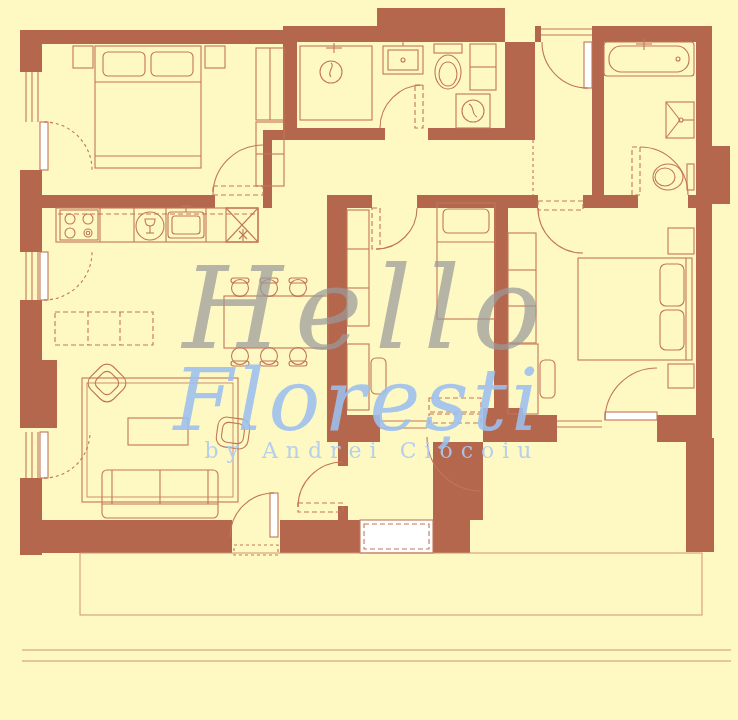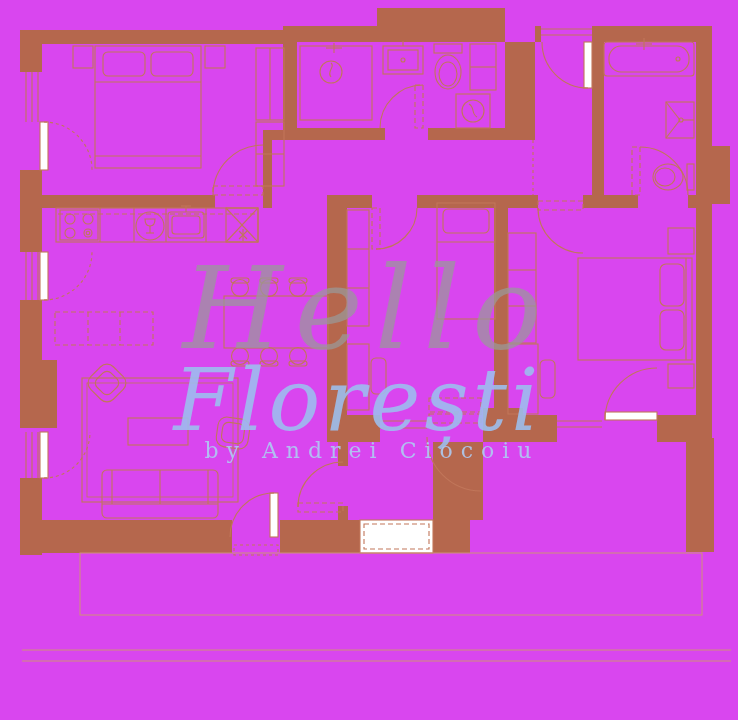--- a/index.html
+++ b/index.html
@@ -1,17 +1,17 @@
 <!DOCTYPE html>
 <html><head>
 <meta charset="utf-8">
 <title>Hello Florești</title>
 <style>
   html,body{margin:0;padding:0;background:#ffffff;font-family:"Liberation Sans",sans-serif;}
-  #stage{position:relative;width:738px;height:720px;background:#d946ef;overflow:hidden;}
+  #stage{position:relative;width:738px;height:720px;background:#fef9c3;overflow:hidden;}
   svg{display:block;}
   .walls{fill:#b5674d;stroke:none;}
   .furn{stroke:#c1765a;fill:none;stroke-width:1.1;}
   .furn .thin{stroke-width:0.8;}
   .lightline{stroke:#cf9179;fill:none;stroke-width:1;}
   .white-fill{fill:#ffffff;}
   .dash{stroke-dasharray:5 3;}
   .dash2{stroke-dasharray:3 3;}
   .wm-gray{font-family:"DejaVu Serif",serif;font-style:italic;fill:#9a9a9a;opacity:0.72;}
   .wm-blue{font-family:"DejaVu Serif",serif;font-style:italic;fill:#9cc0f0;opacity:0.88;}

